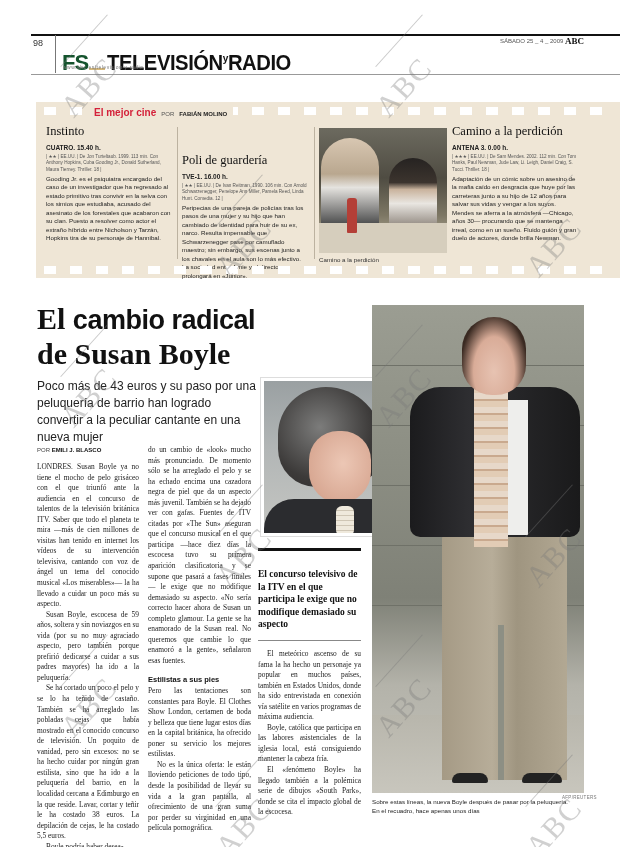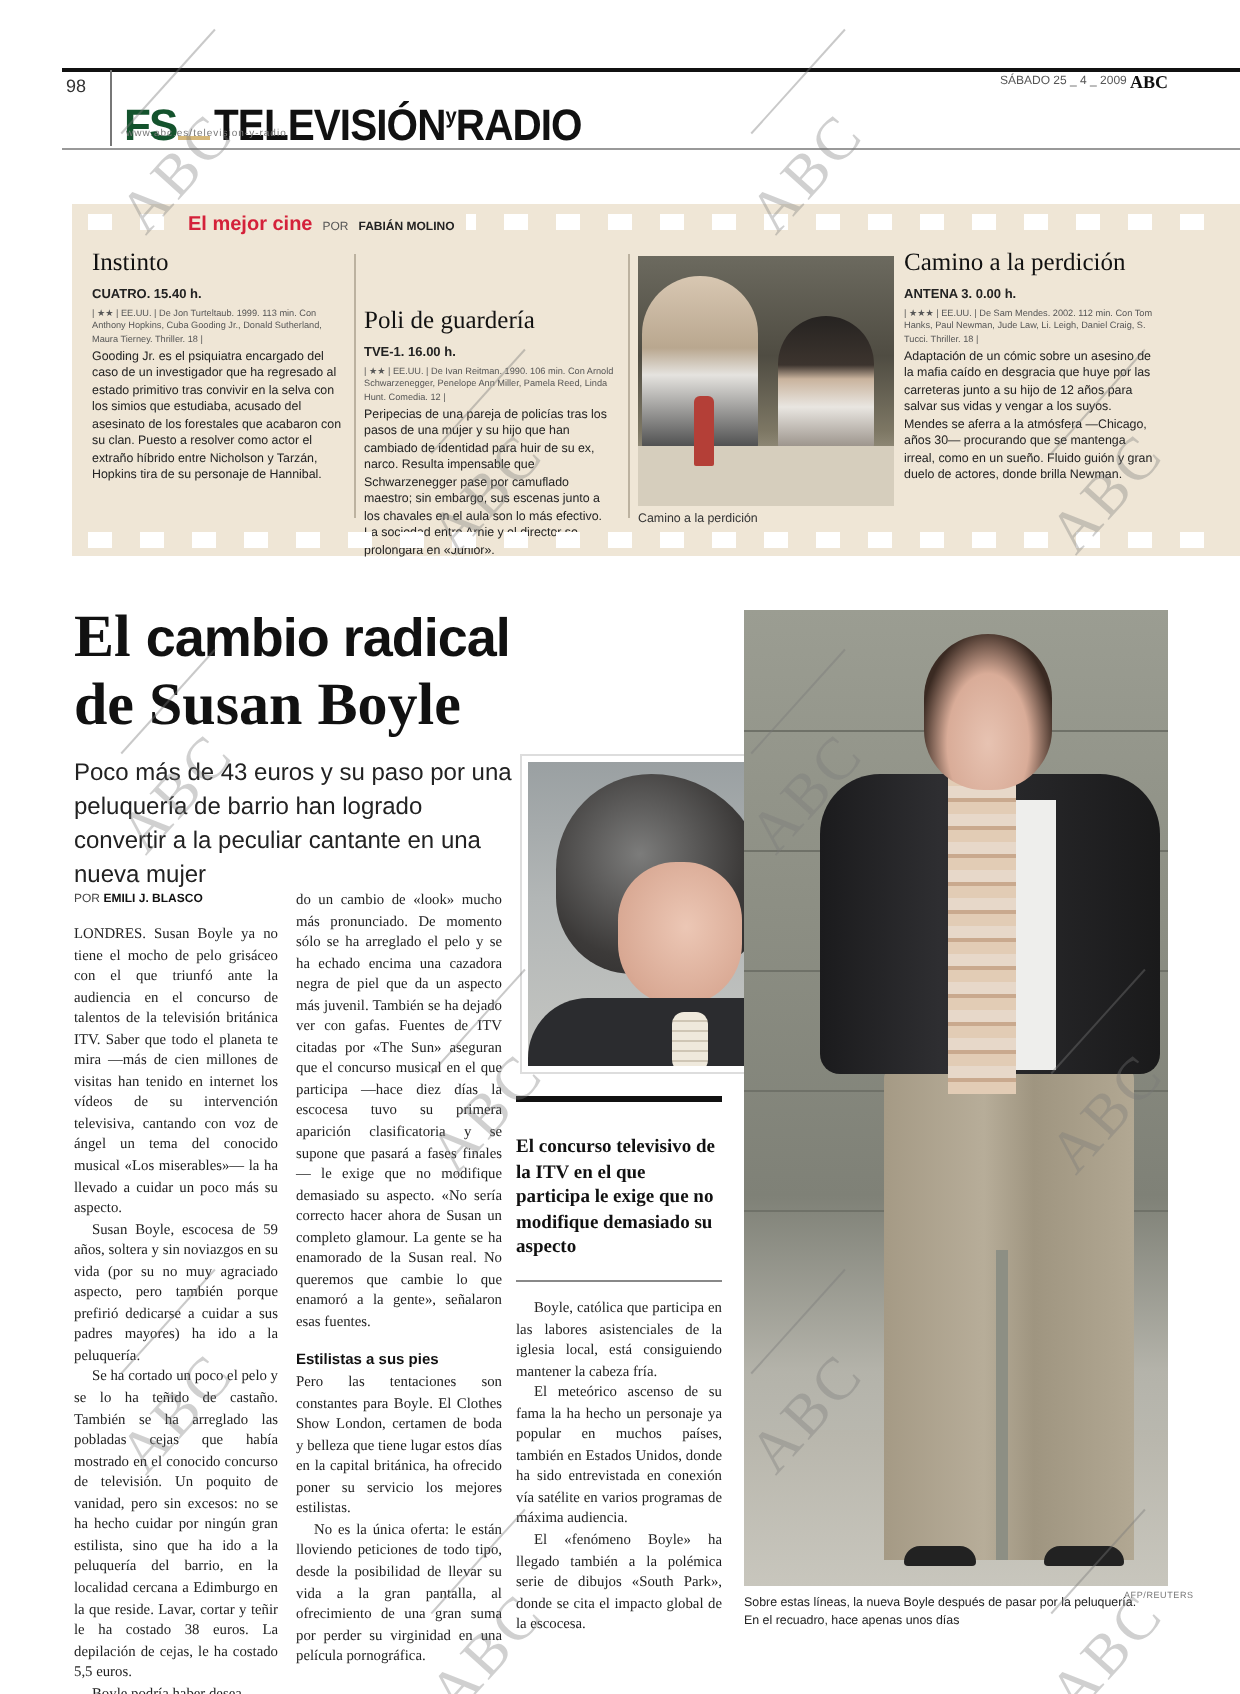--- a/index.html
+++ b/index.html
@@ -228,22 +228,22 @@
     <div class="jacket"></div>
     <div class="pearls"></div>
 </div>
 
 <div class="pullquote">
   <div class="pq-text">El concurso televisivo de la ITV en el que participa le exige que no modifique demasiado su aspecto</div>
   <div class="pq-rule"></div>
 </div>
 
 <div class="col col-3">
+  <p>El meteórico ascenso de su fama la ha hecho un personaje ya popular en muchos países, también en Estados Unidos, donde ha sido entrevistada en conexión vía satélite en varios programas de máxima audiencia.</p>
   <p>Boyle, católica que participa en las labores asistenciales de la iglesia local, está consiguiendo mantener la cabeza fría.</p>
-  <p>El meteórico ascenso de su fama la ha hecho un personaje ya popular en muchos países, también en Estados Unidos, donde ha sido entrevistada en conexión vía satélite en varios programas de máxima audiencia.</p>
   <p>El «fenómeno Boyle» ha llegado también a la polémica serie de dibujos «South Park», donde se cita el impacto global de la escocesa.</p>
 </div>
 
 <div class="big-photo">
   <div class="wall-line" style="top:60px"></div>
   <div class="wall-line" style="top:120px"></div>
   <div class="wall-line" style="top:180px"></div>
   <div class="wall-line" style="top:240px"></div>
   <div class="wall-line" style="top:300px"></div>
   <div class="ground"></div>

